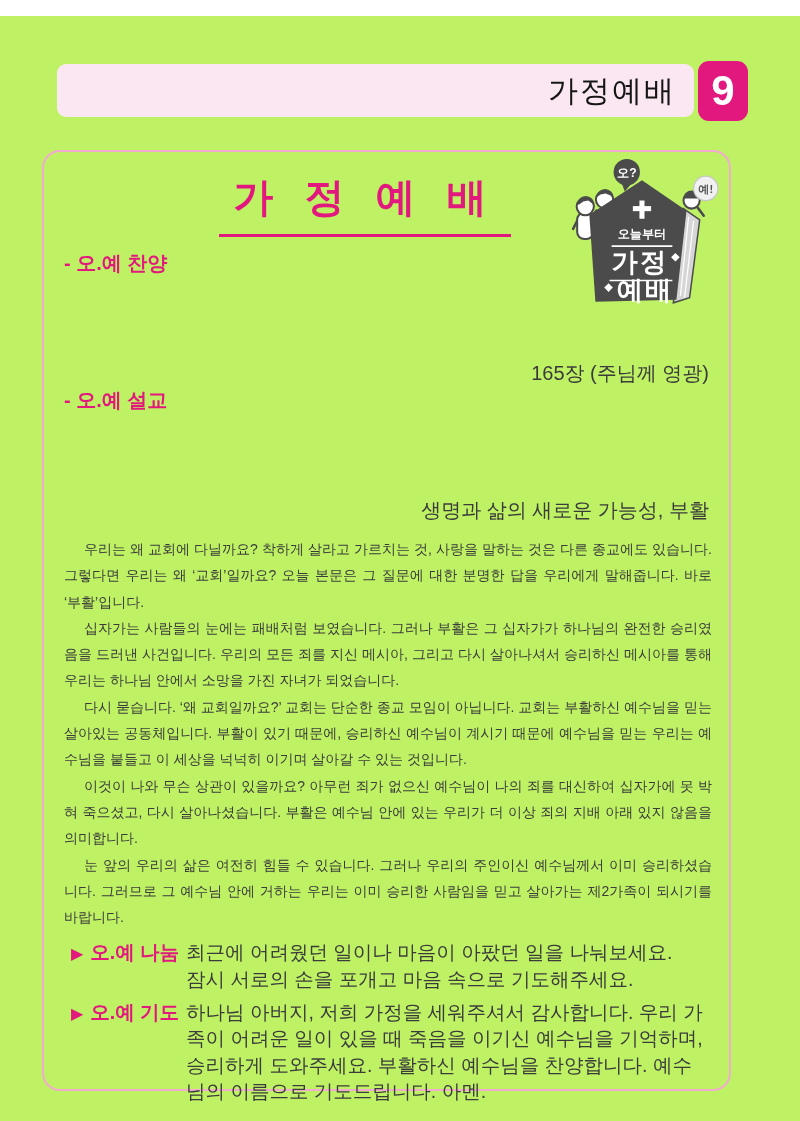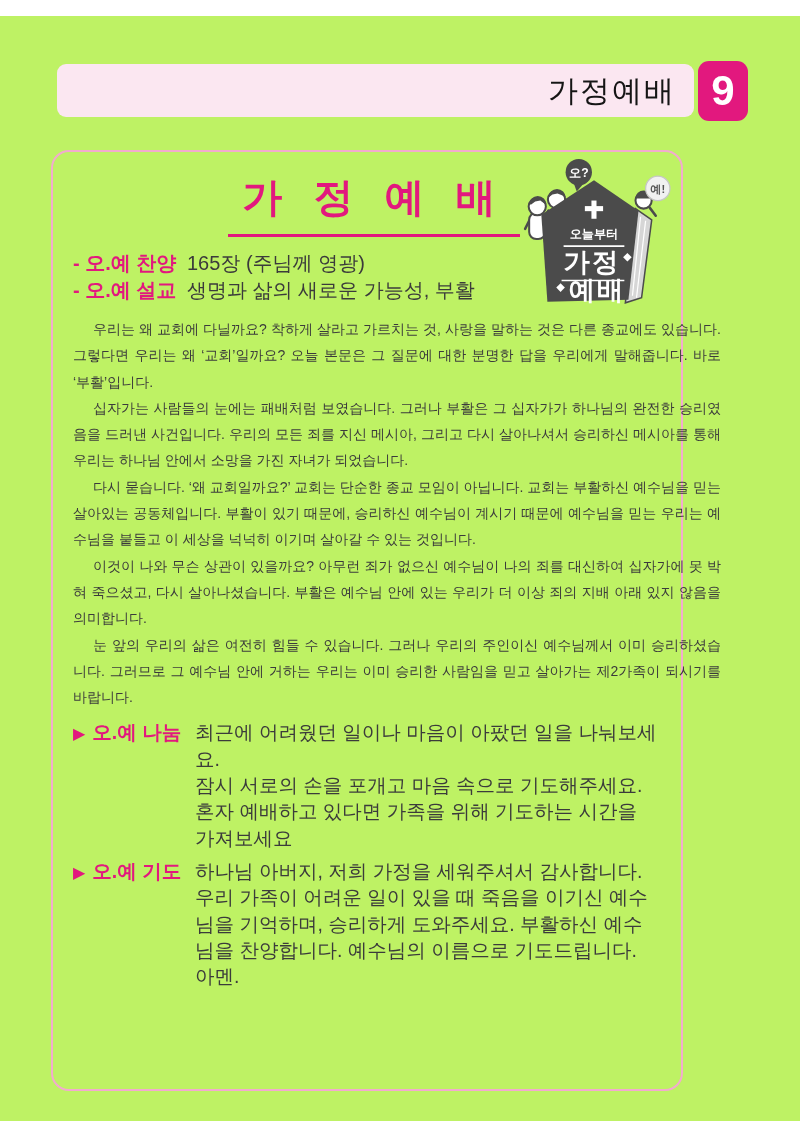--- a/index.html
+++ b/index.html
@@ -22,47 +22,47 @@
   }
   .badge {
     position:absolute; right:0; top:0; width:50px; height:60px;
     background:#e2187e; border-radius:11px; color:#ffffff;
     font-size:42px; font-weight:bold;
     display:flex; align-items:center; justify-content:center;
   }
 
   
   .card {
-    position:absolute; left:51px; top:134px; width:632px; height:941px;
+    position:absolute; left:42px; top:134px; width:689px; height:941px;
     border:2.5px solid #f2abce; border-radius:18px;
     padding:14px 20px 0 20px;
   }
 
   .title-wrap { width:470px; margin:4px 0 0 66px; text-align:center; }
   .card-title {
     display:inline-block; color:#e2187e; font-size:40px; font-weight:bold;
     letter-spacing:10px; padding:0 14px 9px 14px;
     border-bottom:3.5px solid #e2187e; white-space:nowrap;
   }
 
   .logo { position:absolute; top:6px; right:10px; width:150px; height:160px; }
   .logo svg { width:100%; height:100%; }
 
   .info-list { list-style:none; margin:14px 0 0 0; font-size:20px; line-height:25px; }
-  .info-item { display:flex; margin-bottom:2px; }
+  .info-item { display:flex; margin-bottom:2px;flex-direction:column; }
   .info-label { flex:0 0 110px; color:#e2187e; font-weight:bold; white-space:nowrap; }
-  .info-value { color:#3b3b3b; padding-left:4px; }
+  .info-value { color:#3b3b3b; padding-left:4px;text-align:right; }
 
   .body-text { margin-top:13px; width:648px; color:#3b3b3b;
     font-size:14px; line-height:26.3px; text-align:justify; }
   .body-text p { text-indent:20px; }
 
   .sections { margin-top:9px; }
   .section { display:flex; font-size:19.5px; line-height:26.3px; margin-bottom:7px; }
-  .section-label { flex:0 0 122px; color:#e2187e; font-weight:bold; white-space:nowrap; }
+  .section-label { flex:0 0 122px; color:#e2187e; font-weight:bold; white-space:nowrap;text-align:center; }
   .section-marker { display:inline-block; margin-right:7px; font-size:16px; }
   .section-body { flex:1; color:#3b3b3b; }
 </style>
 </head>
 <body>
 
 <div class="page">
 
   <div class="topbar-row">
     <div class="topbar">
@@ -150,21 +150,20 @@
 
     <div class="sections">
 
       <div class="section">
         <div class="section-label">
           <span class="section-marker">▶</span><span>오.예 나눔</span>
         </div>
         <div class="section-body">
           <div>최근에 어려웠던 일이나 마음이 아팠던 일을 나눠보세요.</div>
           <div>잠시 서로의 손을 포개고 마음 속으로 기도해주세요.</div>
-          <div>혼자 예배하고 있다면 가족을 위해 기도하는 시간을 가져보세요</div>
         </div>
       </div>
 
       <div class="section">
         <div class="section-label">
           <span class="section-marker">▶</span><span>오.예 기도</span>
         </div>
         <div class="section-body">
           <div>하나님 아버지, 저희 가정을 세워주셔서 감사합니다. 우리 가족이 어려운 일이 있을 때 죽음을 이기신 예수님을 기억하며, 승리하게 도와주세요. 부활하신 예수님을 찬양합니다. 예수님의 이름으로 기도드립니다. 아멘.</div>
         </div>

